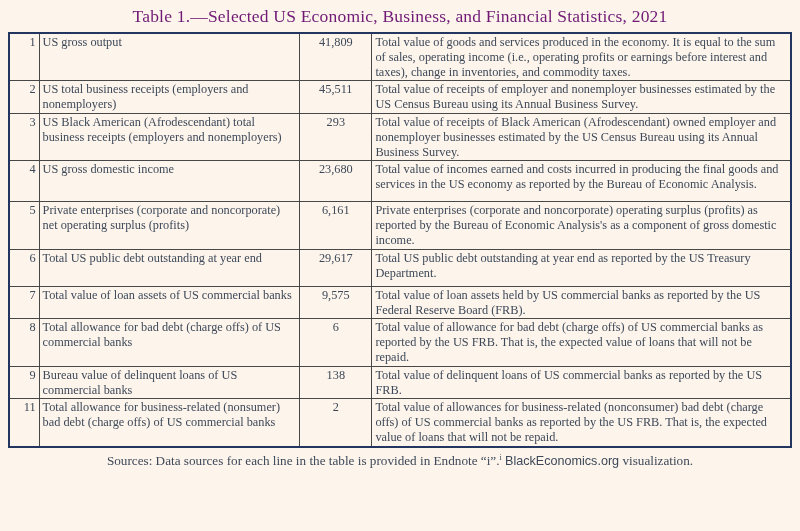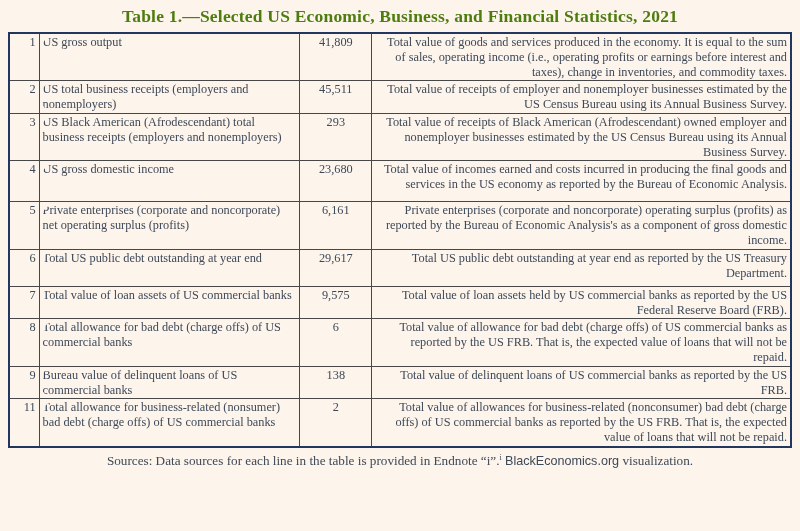--- a/index.html
+++ b/index.html
@@ -13,45 +13,45 @@
     overflow: hidden;
   }
   .page {
     box-sizing: border-box;
     width: 800px;
     height: 531px;
     padding: 4px 8px 0 8px;
   }
   .title {
     font-size: 17.5px;
-    font-weight: bold;
+    font-weight: normal;
     text-align: center;
     margin: 2px 0 5px 0;
-    color: #4d7c0f;
+    color: #701a75;
     letter-spacing: 0.2px;
   }
   table.stats-table {
     width: 784px;
     border-collapse: collapse;
     border: 2px solid #23365f;
     table-layout: fixed;
     background: #fdf4ec;
   }
   table.stats-table td {
     border: 1px solid #474747;
     vertical-align: top;
     padding: 1px 3px;
     font-size: 12.3px;
     line-height: 14.8px;
     overflow: hidden;
   }
   td.c-num   { text-align: right; padding-right: 2px; }
-  td.c-label { padding-left: 4px; border-radius: 20px; }
+  td.c-label { padding-left: 4px; }
   td.c-value { text-align: center; padding-right: 4px; }
-  td.c-desc  { padding-left: 4px; padding-right: 4px; text-align: right; }
+  td.c-desc  { padding-left: 4px; padding-right: 4px; }
   tr.row-4 td { height: 38px; }
   tr.row-6 td { height: 34px; }
   .sources {
     text-align: center;
     font-size: 13.2px;
     margin: 5px 0 0 0;
     color: #3d4958;
   }
   .sources sup {
     font-size: 8px;

